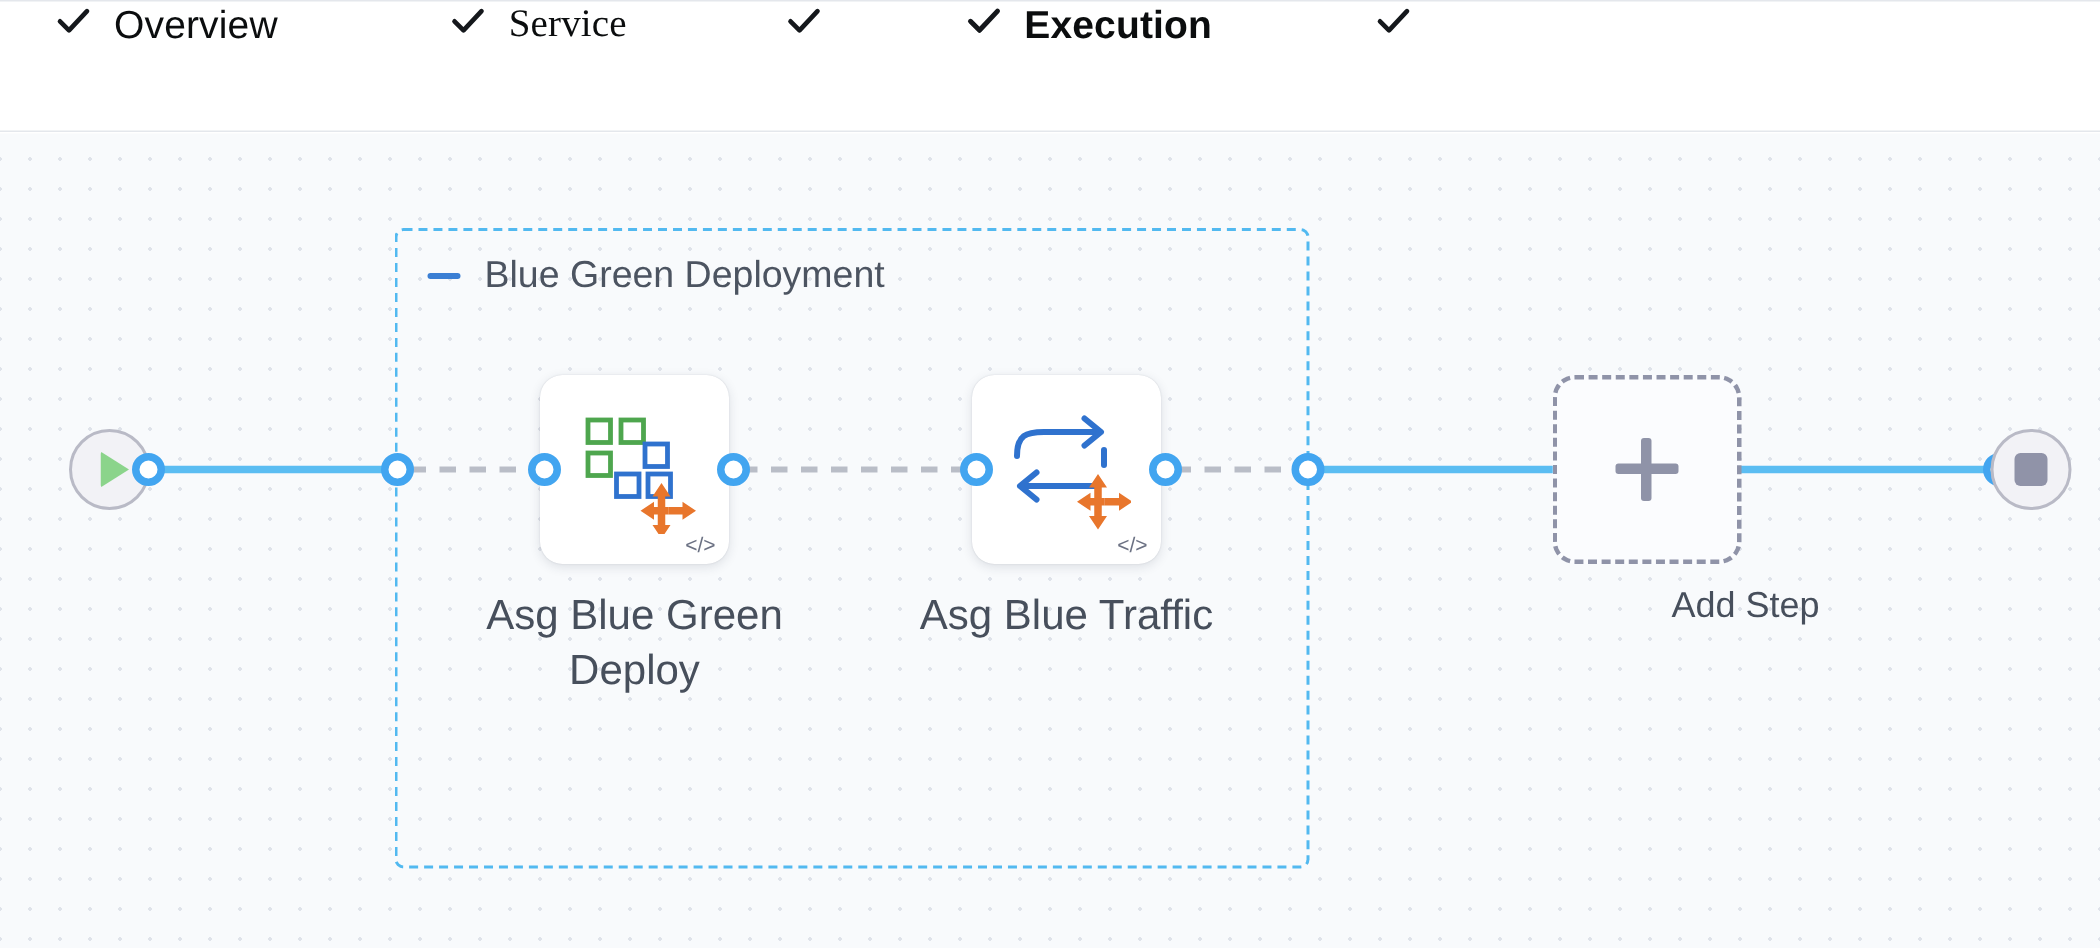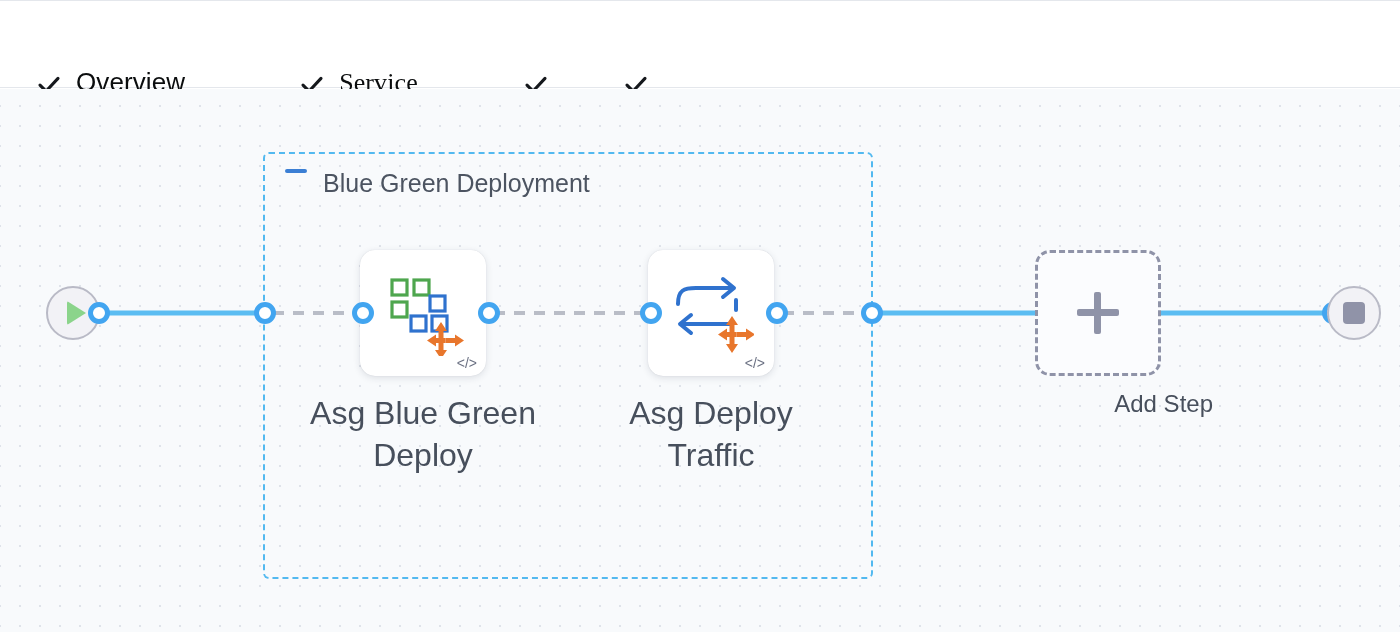--- a/index.html
+++ b/index.html
@@ -31,21 +31,21 @@
     border-top: 1px solid #e4e7ec;
     border-bottom: 1px solid #e4e7ec;
     box-sizing: border-box;
     display: flex;
     align-items: flex-start;
   }
   .tab {
     position: relative;
     height: 97px;
     display: flex;
-    align-items: flex-end;
+    align-items: flex-start;
     gap: 14px;
     padding: 0 0 0 0;
     cursor: pointer;
     user-select: none;
   }
   .tab .tick {
     display: block;
     width: 26px;
     height: 26px;
     position: relative;
@@ -95,21 +95,21 @@
     height: 427px;
     border: 2px dashed #52b9f0;
     border-radius: 6px;
     box-sizing: border-box;
   }
   .group-head {
     position: absolute;
     left: 285px;
     top: 80px;
     display: flex;
-    align-items: flex-start;
+    align-items: center;
     gap: 16px;
     cursor: pointer;
   }
   .group-collapse {
     width: 22px; height: 4px;
     background: #3b7fd4;
     border-radius: 2px;
     display:block;
   }
   .group-title {
@@ -179,21 +179,21 @@
     bottom: 6px;
     font-size: 14px;
     color: #6b7183;
     font-family: "Liberation Sans", sans-serif;
     line-height: 1;
   }
 
   .step-label {
     position: absolute;
     text-align: center;
-    font-size: 32px;
+    font-size: 28px;
     color: #474f5c;
     line-height: 1.32;
     width: 230px;
     left: 50%;
     transform: translateX(-50%);
     top: 142px;
   }
 
   
   .add-card {
@@ -271,20 +271,29 @@
 
     <div class="tab" style="margin-left:105px;">
       <span class="tick">
         <svg width="26" height="26" viewBox="0 0 26 26">
             <path d="M4 13.2 L10 19.2 L22 6.4" fill="none" stroke="#15181c" stroke-width="3.1" stroke-linecap="round" stroke-linejoin="round"></path>
           </svg>
       </span>
 
     </div>
 
+    <div class="tab active" style="margin-left:60px;padding-left:34px;padding-right:34px;">
+      <span class="tick">
+        <svg width="26" height="26" viewBox="0 0 26 26">
+            <path d="M4 13.2 L10 19.2 L22 6.4" fill="none" stroke="#15181c" stroke-width="3.3" stroke-linecap="round" stroke-linejoin="round"></path>
+          </svg>
+      </span>
+      <span class="tlabel">Execution</span>
+      <span class="underline"></span>
+    </div>
 
     <div class="tab" style="margin-left:74px;">
       <span class="tick">
         <svg width="26" height="26" viewBox="0 0 26 26">
             <path d="M4 13.2 L10 19.2 L22 6.4" fill="none" stroke="#15181c" stroke-width="3.1" stroke-linecap="round" stroke-linejoin="round"></path>
           </svg>
       </span>
 
     </div>
 
@@ -367,21 +376,21 @@
             <g fill="#e8762c" transform="translate(50,46)">
               <path d="M14 0 L20 9 L16.5 9 L16.5 18.5 L11.5 18.5 L11.5 9 L8 9 Z"></path>
               <path d="M14 37 L8 28 L11.5 28 L11.5 18.5 L16.5 18.5 L16.5 28 L20 28 Z"></path>
               <path d="M0 18.5 L9 12.5 L9 16 L18.5 16 L18.5 21 L9 21 L9 24.5 Z"></path>
               <path d="M37 18.5 L28 24.5 L28 21 L18.5 21 L18.5 16 L28 16 L28 12.5 Z"></path>
             </g>
           </svg>
         </div>
         <span class="code-badge">&lt;/&gt;</span>
       </div>
-      <div class="step-label">Asg Deploy Traffic</div>
+      <div class="step-label">Asg Blue Traffic</div>
     </div>
     <div class="ring" style="left:640px; top:213px;"></div>
     <div class="ring" style="left:766px; top:213px;"></div>
 
     <div class="ring" style="left:861px; top:213px;"></div>
 
     <div class="node" style="left:1035px; top:161px;">
       <div class="add-card">
         <span class="plus"></span>
       </div>

